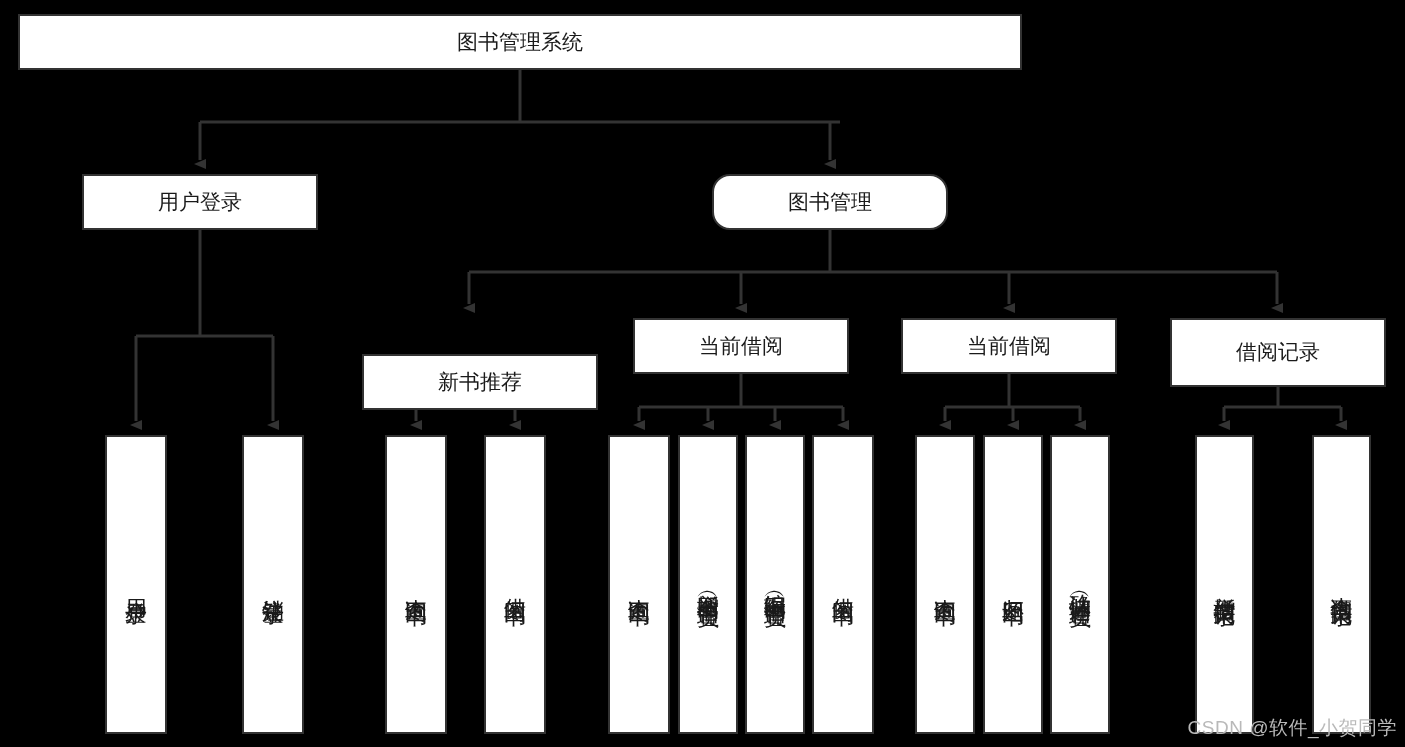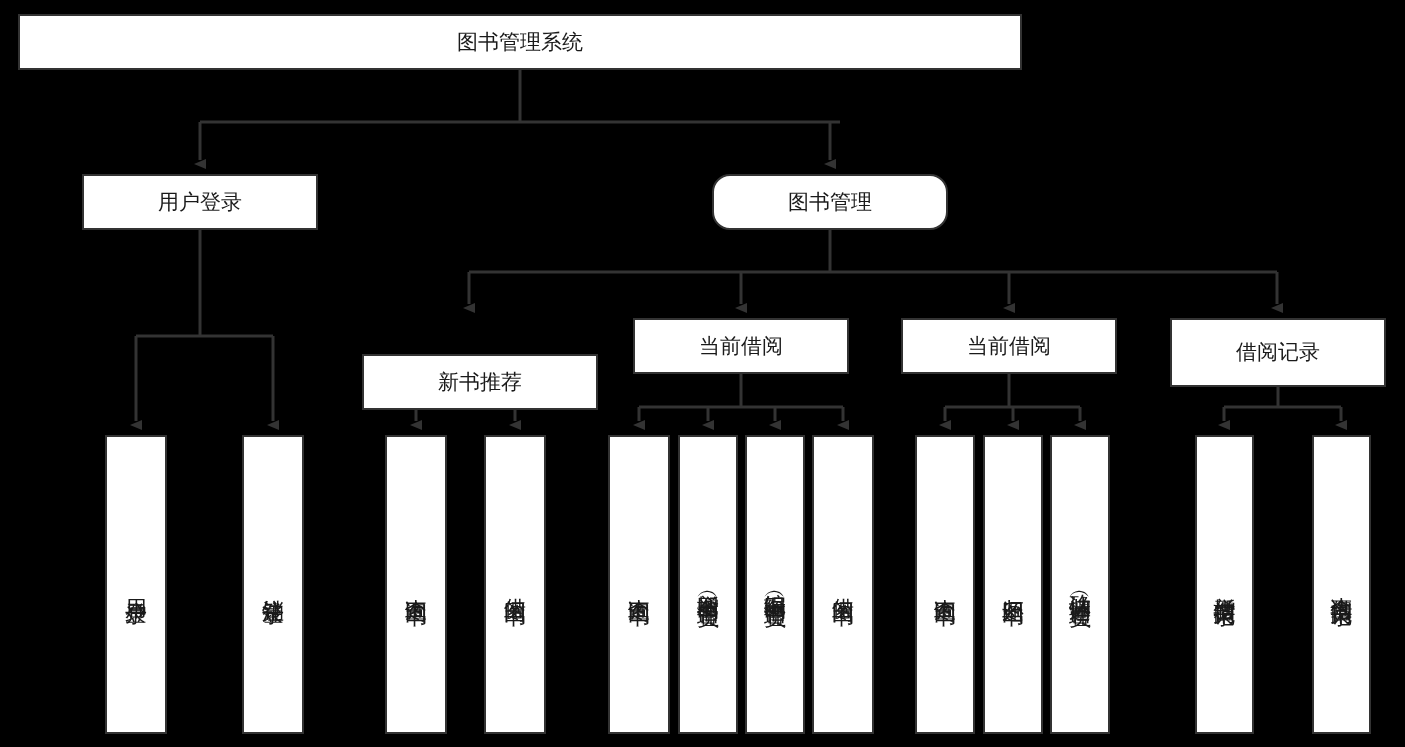--- a/index.html
+++ b/index.html
@@ -187,14 +187,15 @@
   <div class="node v" style="left:1050px; top:435px; width:60px; height:299px;">
     <span class="txt">确认归还（管理员）</span>
   </div>
   <div class="node v" style="left:1195px; top:435px; width:59px; height:299px;">
     <span class="txt">新增借阅记录</span>
   </div>
   <div class="node v" style="left:1312px; top:435px; width:59px; height:299px;">
     <span class="txt">查询借阅记录</span>
   </div>
 
+  <div id="watermark">CSDN @软件_小贺同学</div>
 
 </div>
 
 </body></html>

